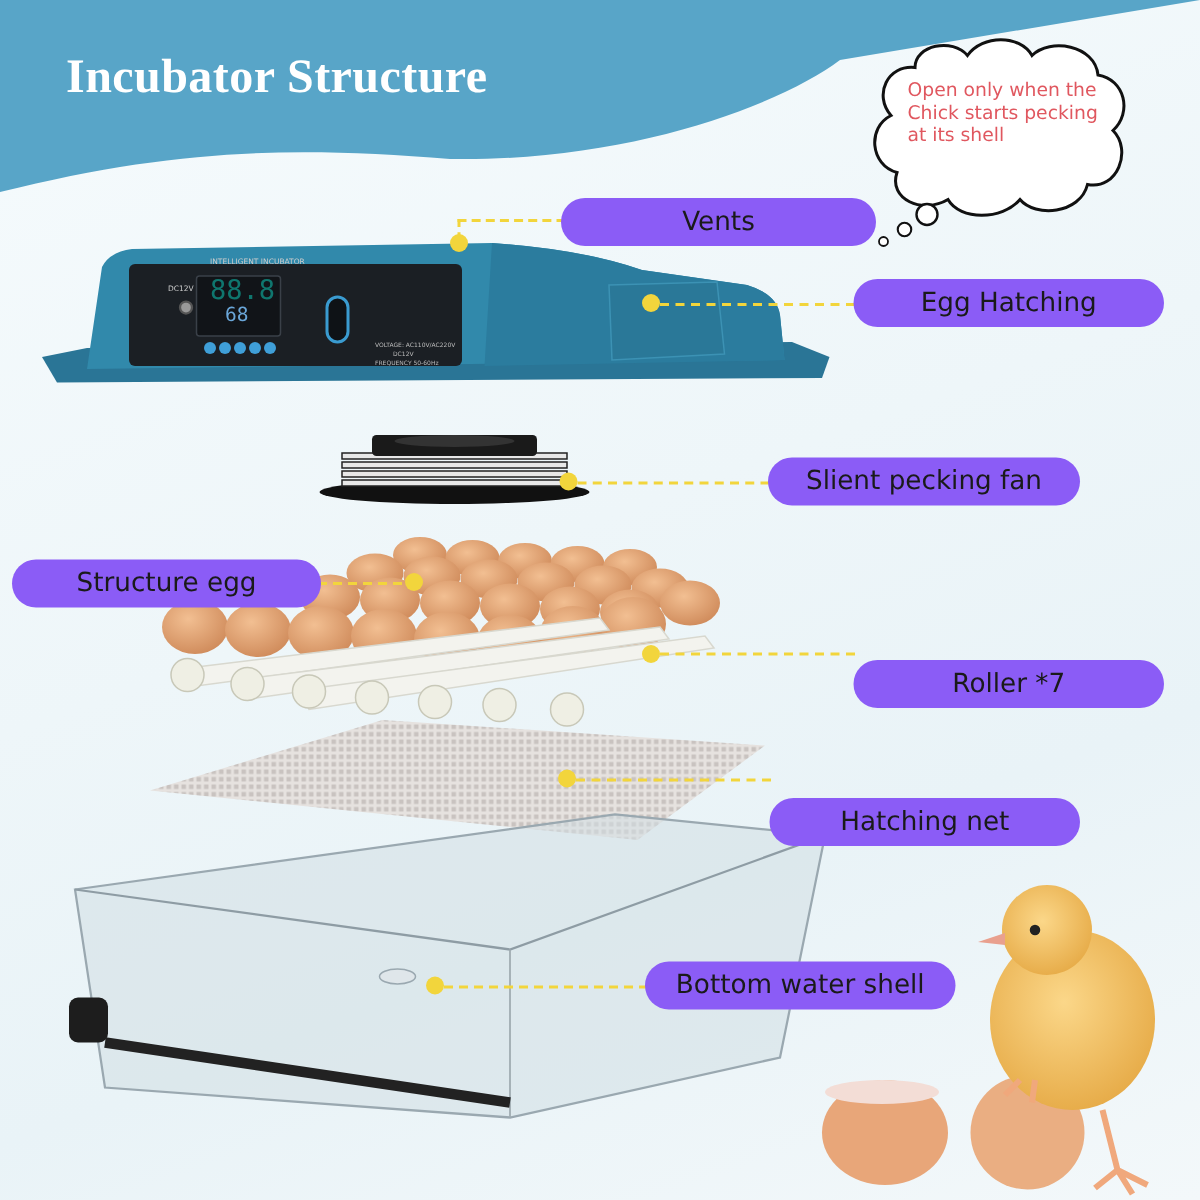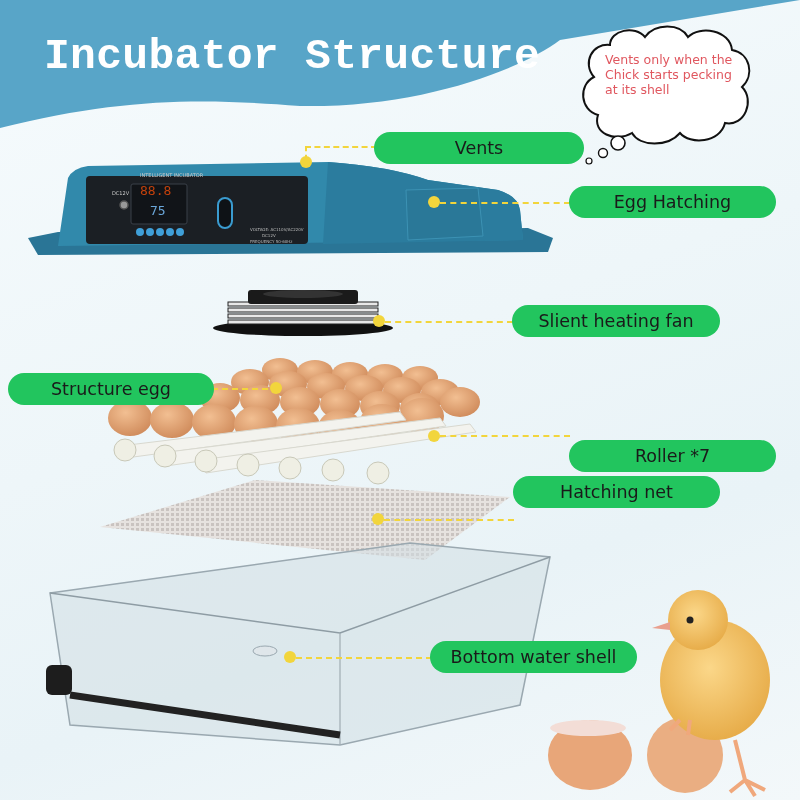--- a/index.html
+++ b/index.html
@@ -6,26 +6,26 @@
   html, body { width: 800px; height: 800px; overflow: hidden; }
   body {
     position: relative;
     background: linear-gradient(160deg, #f6fbfd 0%, #eef6f9 45%, #e9f3f7 70%, #f3f8fa 100%);
     font-family: "Liberation Sans", "DejaVu Sans", sans-serif;
   }
   .abs { position: absolute; }
   #header-wave { position: absolute; left: 0; top: 0; width: 800px; height: 140px; }
   #title {
     position: absolute; left: 44px; top: 32px;
-    font-family: Liberation Mono, monospace;
-    font-weight: bold; font-size: 43px; color: #ffffff; letter-spacing: 0.3px;
+    font-family: Liberation Serif, serif;
+    font-weight: bold; font-size: 32px; color: #ffffff; letter-spacing: 0.3px;
   }
   .pill {
     position: absolute; height: 32px; border-radius: 16px;
-    background: #22c55e; color: #1a1a1a;
+    background: #8b5cf6; color: #1a1a1a;
     font-family: "DejaVu Sans", "Liberation Sans", sans-serif; font-size: 17.5px;
     display: flex; align-items: center; justify-content: center;
     white-space: nowrap;
   }
   .dot { position: absolute; width: 12px; height: 12px; border-radius: 50%; background: #f2d53c; }
   .lead { position: absolute; height: 0; border-top: 2px dashed #f2d53c; }
   .lead-v { position: absolute; width: 0; border-left: 2px dashed #f2d53c; }
   #bubble-text {
     position: absolute; left: 605px; top: 52px; width: 140px;
     font-family: "DejaVu Sans", "Liberation Sans", sans-serif;
@@ -40,43 +40,43 @@
   <path d="M0,0 H800 V0 L560,40 C520,70 420,108 300,106 C200,98 120,98 0,128 Z" fill="#58a5c8"></path>
 </svg>
 <div id="title">Incubator Structure</div>
 
 <svg style="left:570px;top:15px;" width="200" height="150" viewBox="0 0 200 150">
   <path d="M40,30 C40,15 65,10 75,22 C85,8 110,8 118,22 C130,10 160,15 162,35 C180,38 185,60 172,72 C185,85 175,112 155,108 C150,128 120,130 110,118 C98,132 70,132 62,118 C45,128 22,118 28,100 C10,95 8,70 24,62 C12,48 22,28 40,30 Z" fill="#ffffff" stroke="#111" stroke-width="2"></path>
   <circle cx="48" cy="128" r="7" fill="#fff" stroke="#111" stroke-width="1.6"></circle>
   <circle cx="33" cy="138" r="4.5" fill="#fff" stroke="#111" stroke-width="1.4"></circle>
   <circle cx="19" cy="146" r="3" fill="#fff" stroke="#111" stroke-width="1.2"></circle>
 </svg>
-<div id="bubble-text">Vents only when the Chick starts pecking at its shell</div>
+<div id="bubble-text">Open only when the Chick starts pecking at its shell</div>
 
 <svg style="left:28px;top:160px;" width="530" height="100" viewBox="0 0 530 100">
   <path d="M0,78 L30,72 L500,68 L525,78 L520,92 L10,95 Z" fill="#2a7596"></path>
   <path d="M40,18 Q45,8 60,6 L300,2 Q360,6 400,20 L470,30 Q490,36 492,50 L495,80 L30,86 Z" fill="#3189ab"></path>
   <path d="M300,2 Q360,6 400,20 L470,30 Q490,36 492,50 L495,80 L295,84 Z" fill="#2b7c9e"></path>
   <rect x="58" y="16" width="222" height="68" rx="4" fill="#1b1f24"></rect>
   <rect x="103" y="24" width="56" height="40" rx="2" fill="#111418" stroke="#3a4048" stroke-width="1"></rect>
   <circle cx="96" cy="45" r="4" fill="#999" stroke="#555" stroke-width="1.5"></circle>
   <g fill="#3f9fd8">
     <circle cx="112" cy="72" r="4"></circle>
       <circle cx="122" cy="72" r="4"></circle>
       <circle cx="132" cy="72" r="4"></circle>
     <circle cx="142" cy="72" r="4"></circle>
       <circle cx="152" cy="72" r="4"></circle>
   </g>
   <rect x="190" y="38" width="14" height="30" rx="7" fill="#0e1216" stroke="#3a9bd0" stroke-width="2"></rect>
   <path d="M378,30 L450,28 L455,76 L380,80 Z" fill="#2a7898" stroke="#3c92b4" stroke-width="1"></path>
 </svg>
 <div class="abs" style="left:140px;top:172px;font-size:5px;color:#ccc;font-family:'DejaVu Sans',sans-serif;">INTELLIGENT INCUBATOR</div>
 <div class="abs" style="left:112px;top:190px;font-size:5px;color:#ccc;font-family:'DejaVu Sans',sans-serif;">DC12V</div>
-<div class="abs" style="left:140px;top:183px;font-size:13px;color:#c2410c;font-family:'DejaVu Sans Mono',monospace;">88.8</div>
-<div class="abs" style="left:150px;top:203px;font-size:13px;color:#6aa6d8;font-family:'DejaVu Sans Mono',monospace;">75</div>
+<div class="abs" style="left:140px;top:183px;font-size:18px;color:#0f766e;font-family:'DejaVu Sans Mono',monospace;">88.8</div>
+<div class="abs" style="left:150px;top:203px;font-size:13px;color:#6aa6d8;font-family:'DejaVu Sans Mono',monospace;">68</div>
 <div class="abs" style="left:250px;top:227px;font-size:4px;color:#bbb;font-family:'DejaVu Sans',sans-serif;">VOLTAGE: AC110V/AC220V</div>
 <div class="abs" style="left:262px;top:233px;font-size:4px;color:#bbb;font-family:'DejaVu Sans',sans-serif;">DC12V</div>
 <div class="abs" style="left:250px;top:239px;font-size:4px;color:#bbb;font-family:'DejaVu Sans',sans-serif;">FREQUENCY 50-60Hz</div>
 
 <svg style="left:208px;top:288px;" width="190" height="50" viewBox="0 0 190 50">
   <ellipse cx="95" cy="40" rx="90" ry="8" fill="#111"></ellipse>
   <g fill="#e8e8e8" stroke="#222" stroke-width="1">
     <rect x="20" y="14" width="150" height="4"></rect>
       <rect x="20" y="20" width="150" height="4"></rect>
     <rect x="20" y="26" width="150" height="4"></rect>
@@ -178,29 +178,29 @@
 <div class="lead" style="left:305px;top:146px;width:72px;"></div>
 <div class="dot" style="left:300px;top:156px;"></div>
 <div class="pill" style="left:374px;top:132px;width:210px;">Vents</div>
 
 <div class="lead" style="left:440px;top:202px;width:130px;"></div>
 <div class="dot" style="left:428px;top:196px;"></div>
 <div class="pill" style="left:569px;top:186px;width:207px;">Egg Hatching</div>
 
 <div class="lead" style="left:385px;top:321px;width:128px;"></div>
 <div class="dot" style="left:373px;top:315px;"></div>
-<div class="pill" style="left:512px;top:305px;width:208px;">Slient heating fan</div>
+<div class="pill" style="left:512px;top:305px;width:208px;">Slient pecking fan</div>
 
 <div class="lead" style="left:212px;top:388px;width:66px;"></div>
 <div class="dot" style="left:270px;top:382px;"></div>
 <div class="pill" style="left:8px;top:373px;width:206px;">Structure egg</div>
 
 <div class="lead" style="left:440px;top:435px;width:130px;"></div>
 <div class="dot" style="left:428px;top:430px;"></div>
 <div class="pill" style="left:569px;top:440px;width:207px;">Roller *7</div>
 
 <div class="lead" style="left:384px;top:519px;width:130px;"></div>
 <div class="dot" style="left:372px;top:513px;"></div>
-<div class="pill" style="left:513px;top:476px;width:207px;">Hatching net</div>
+<div class="pill" style="left:513px;top:532px;width:207px;">Hatching net</div>
 
 <div class="lead" style="left:296px;top:657px;width:136px;"></div>
 <div class="dot" style="left:284px;top:651px;"></div>
 <div class="pill" style="left:430px;top:641px;width:207px;">Bottom water shell</div>
 
 </body></html>

